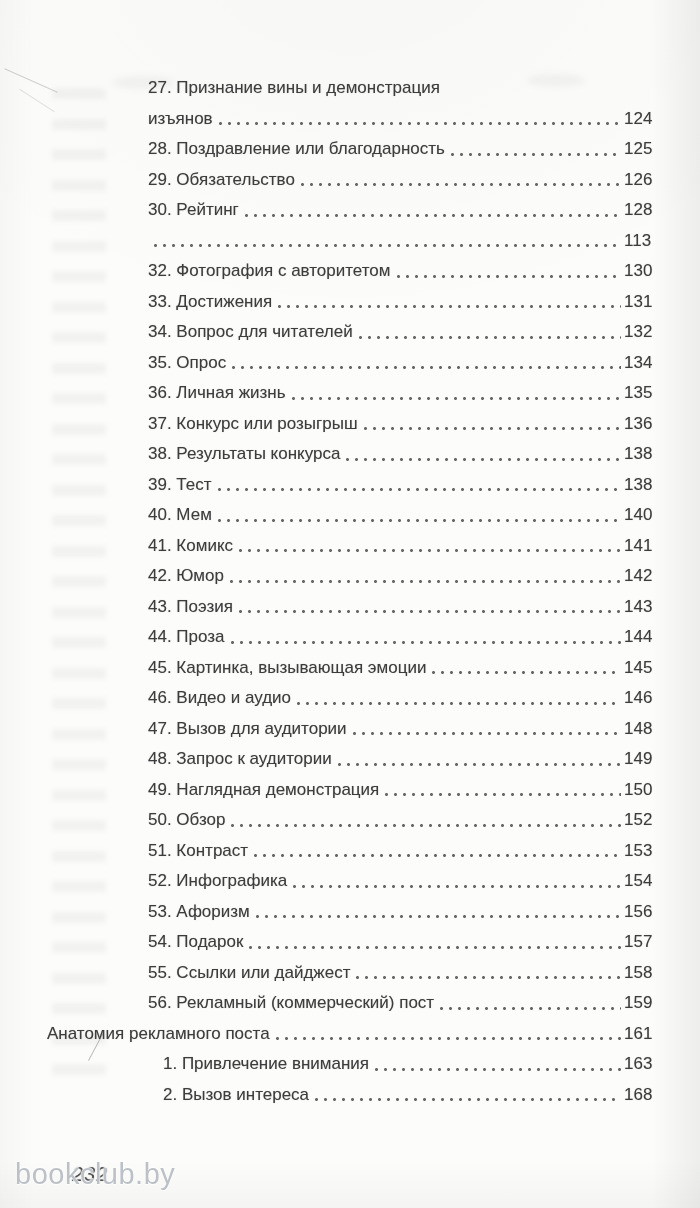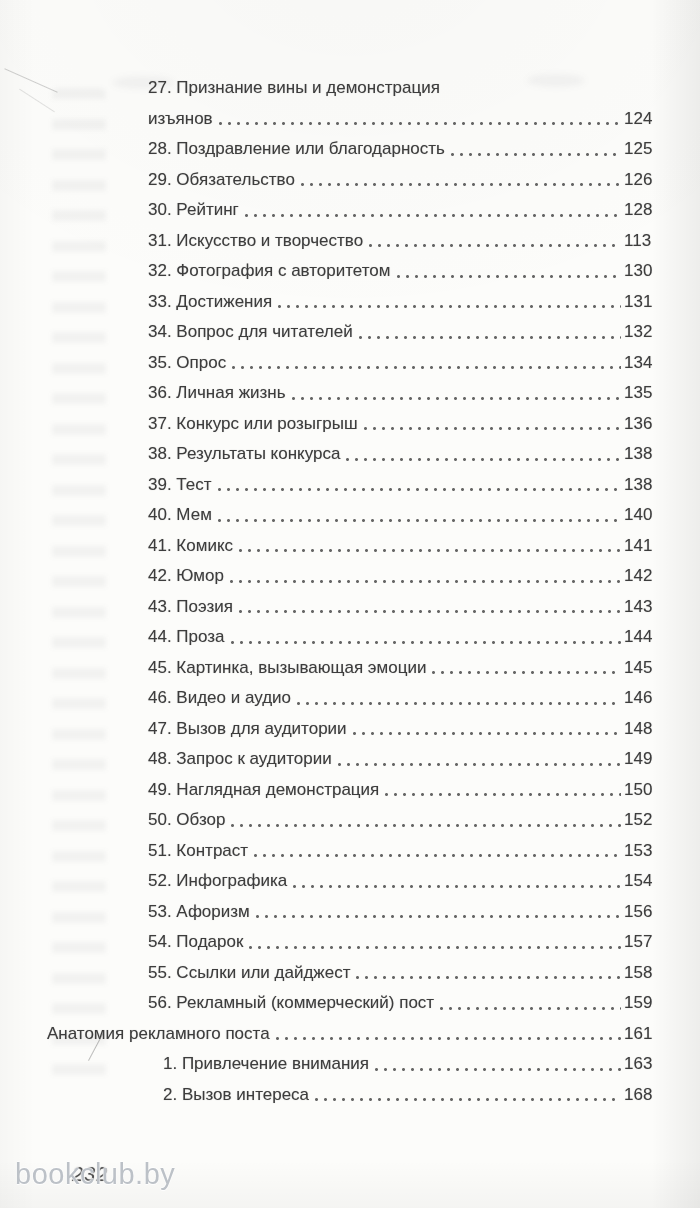--- a/index.html
+++ b/index.html
@@ -97,21 +97,20 @@
       <span class="label">29. Обязательство</span>
       <span class="dots"></span>
       <span class="pg">126</span>
     </div>
       <div class="toc-row item">
       <span class="label">30. Рейтинг</span>
       <span class="dots"></span>
       <span class="pg">128</span>
     </div>
       <div class="toc-row item">
-      <span class="label">31. Искусство и творчество</span>
       <span class="dots"></span>
       <span class="pg">113</span>
     </div>
       <div class="toc-row item">
       <span class="label">32. Фотография с авторитетом</span>
       <span class="dots"></span>
       <span class="pg">130</span>
     </div>
       <div class="toc-row item">
       <span class="label">33. Достижения</span>

